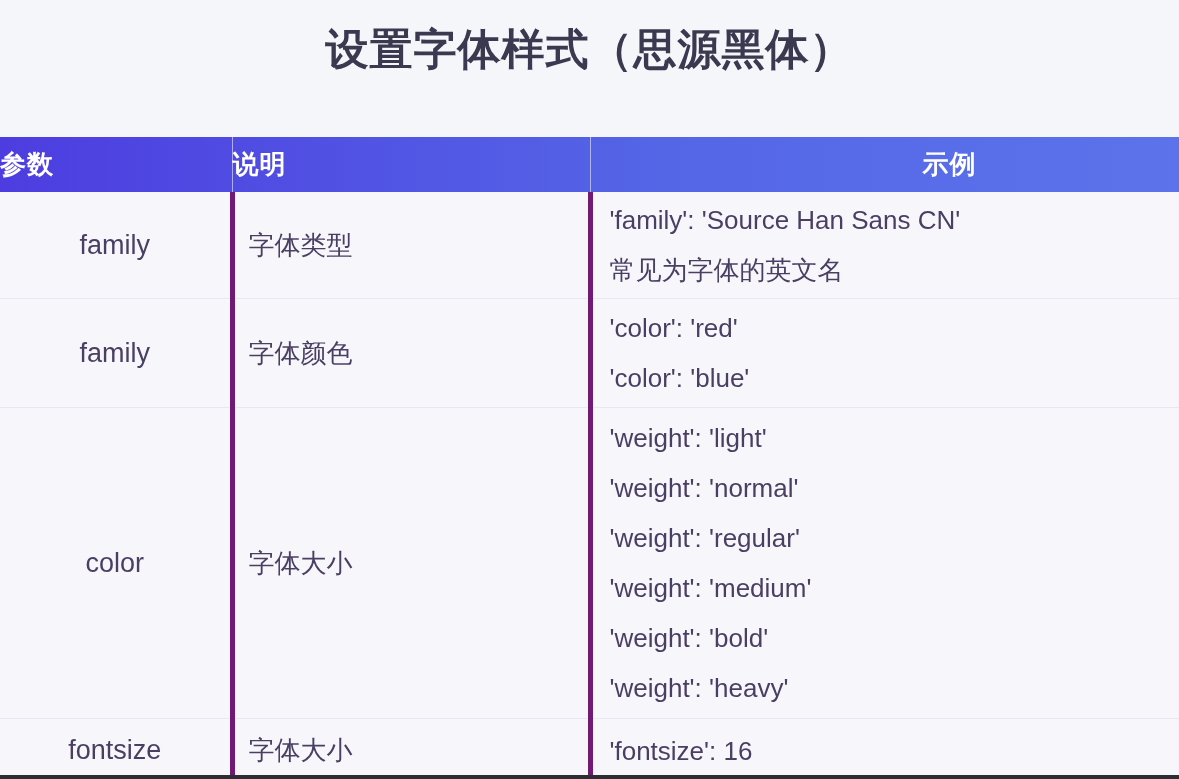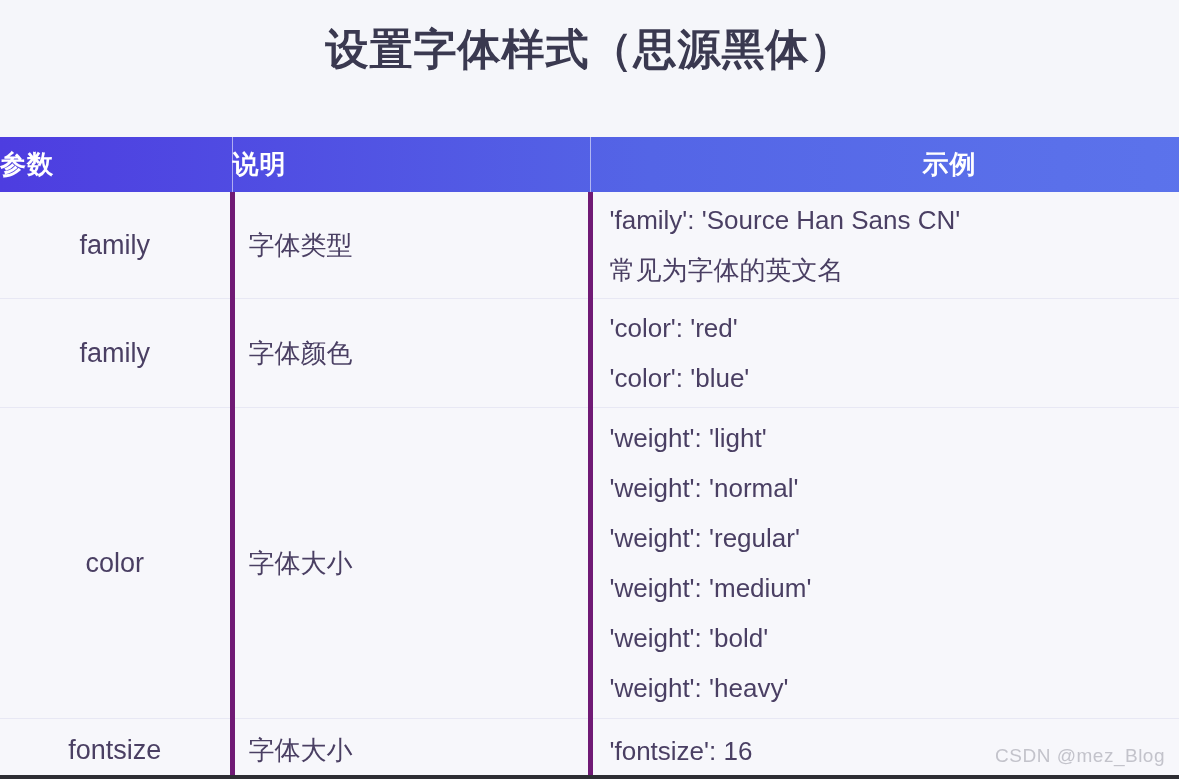--- a/index.html
+++ b/index.html
@@ -210,17 +210,16 @@
             <div class="example-lines">
               <div class="ex-line">'fontsize': 16</div>
             </div>
           </td>
         </tr>
 
       </tbody>
     </table>
   </div>
 
-  <div class="watermark">CSDN @mez_Blog</div>
 
   <div class="bottom-strip"></div>
 
 </div>
 
 </body></html>

